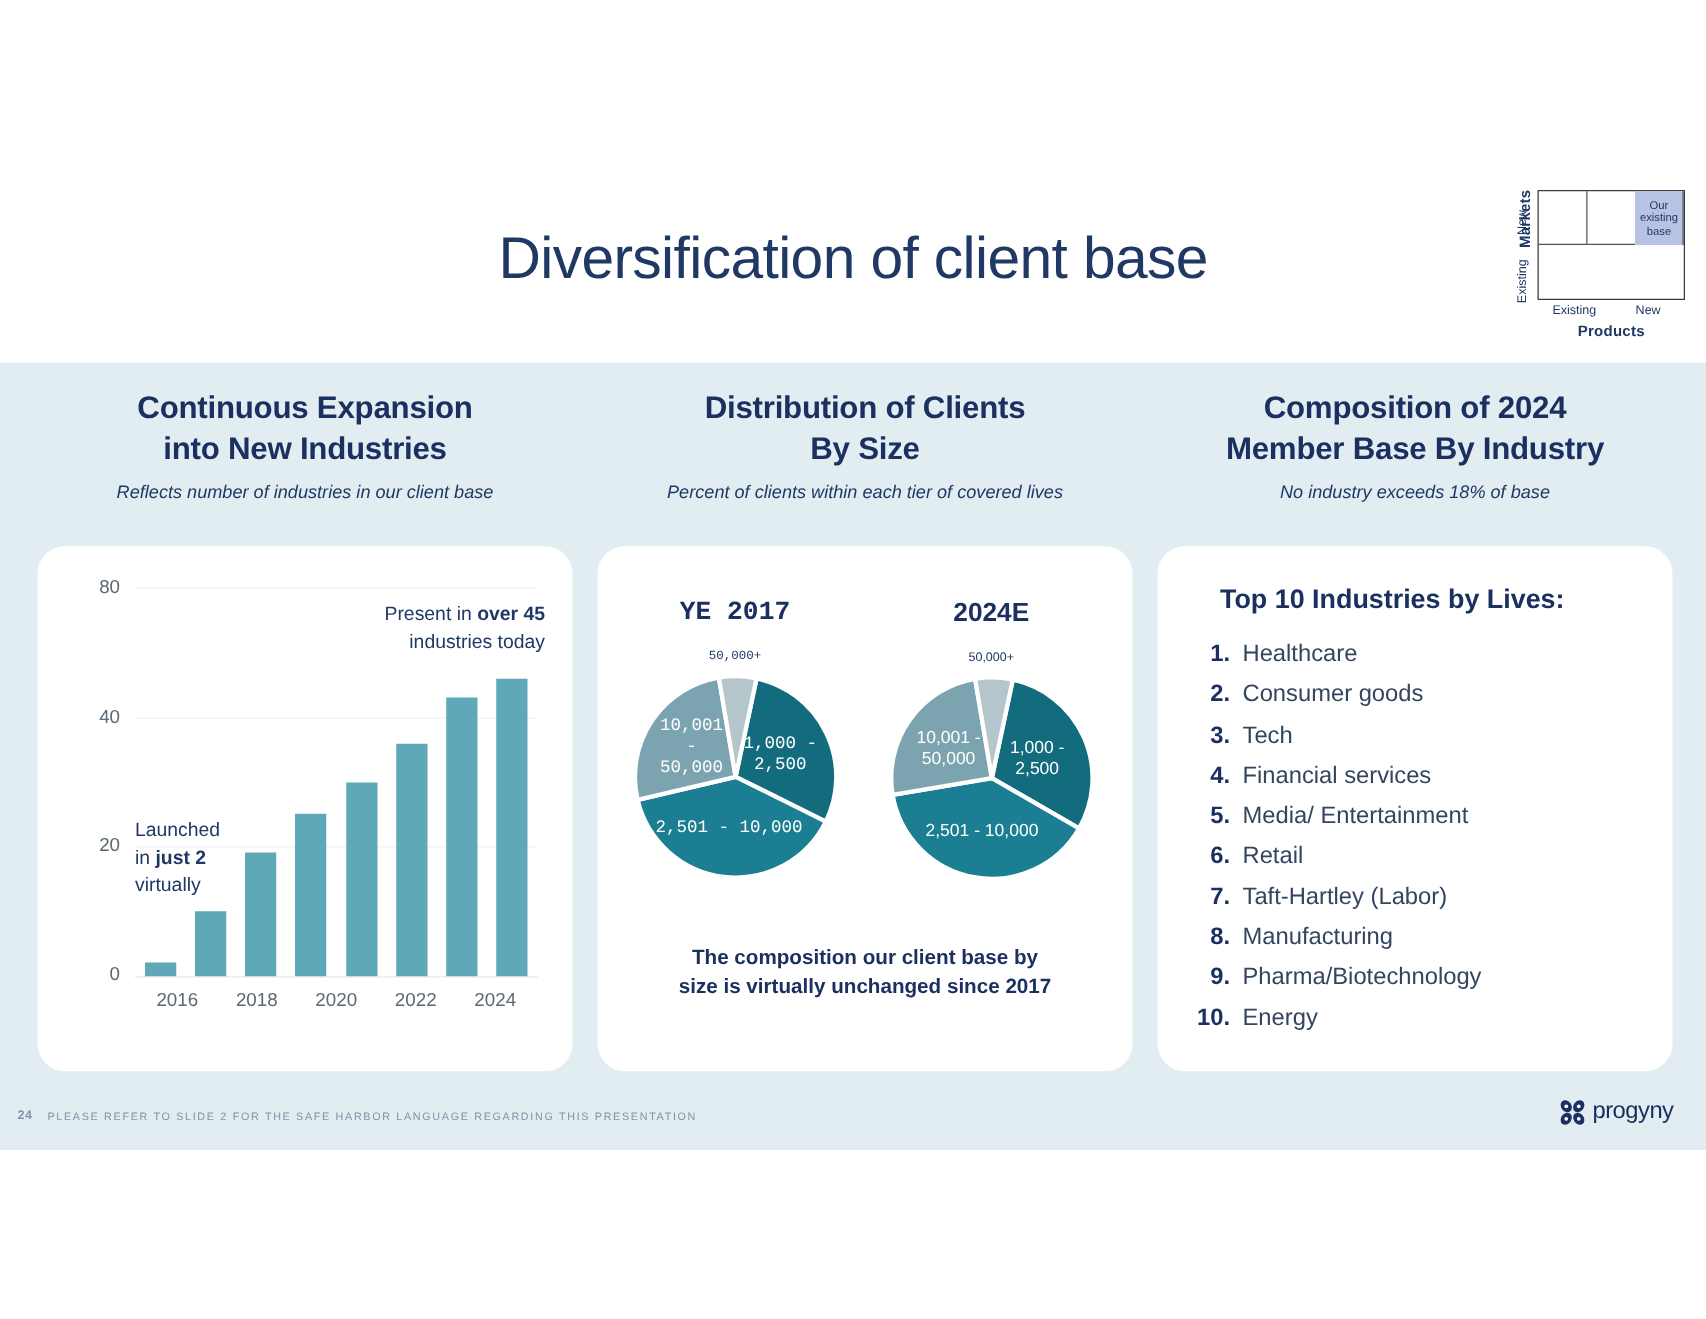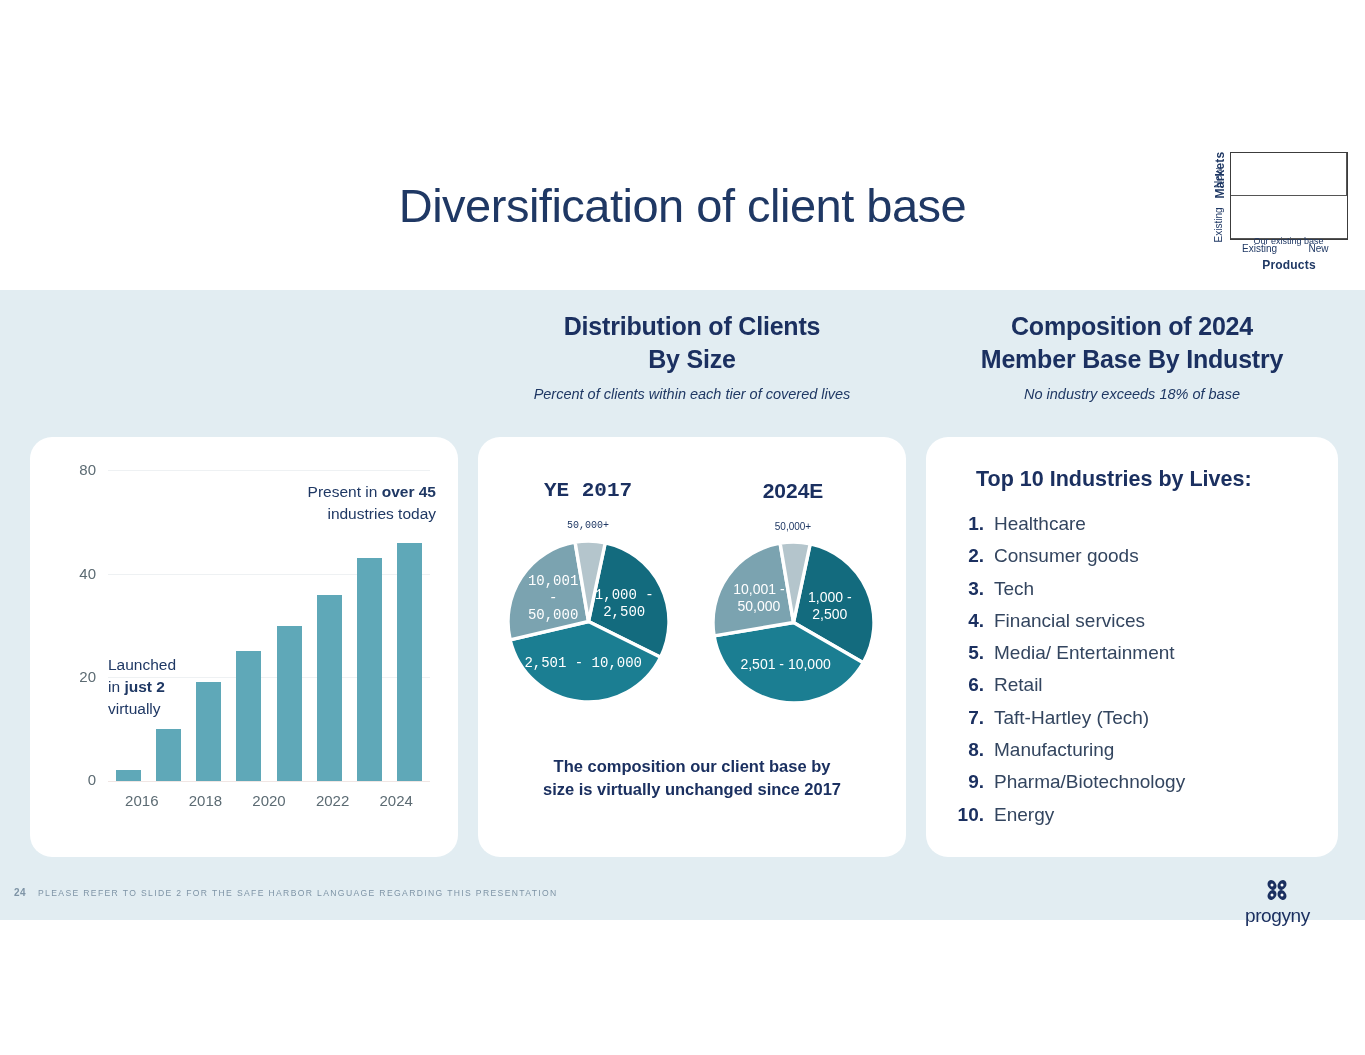--- a/index.html
+++ b/index.html
@@ -31,21 +31,21 @@
   .ansoff-ytick {
     position: absolute; width: 46px; height: 14px;
     transform: rotate(-90deg); transform-origin: 23px 7px;
     text-align: center; font-size: 10px; color: #1f3864;
   }
   .ansoff-ytick.new { left: 11px; top: 21px; }
   .ansoff-ytick.existing { left: 11px; top: 68px; }
   .ansoff-grid {
     position: absolute; left: 44px; top: 2px; width: 118px; height: 88px;
     border: 1.4px solid #3c3c3c;
-    display: grid; grid-template-columns: 1fr; grid-template-rows: 1fr 1fr;
+    display: grid; grid-template-columns: 1fr 1fr 1fr; grid-template-rows: 1fr 1fr;
   }
   .ansoff-cell { border-right: 1.2px solid #555; border-bottom: 1.2px solid #555; position: relative; }
   .ansoff-cell:nth-child(2), .ansoff-cell:nth-child(4) { border-right: none; }
   .ansoff-cell:nth-child(3), .ansoff-cell:nth-child(4) { border-bottom: none; }
   .ansoff-cell.filled { background: #b8c3e4; }
   .ansoff-cell-label {
     position: absolute; inset: 0; display: flex; align-items: center; justify-content: center;
     text-align: center; font-size: 9px; line-height: 1.18; color: #1f3864; padding: 2px;
   }
   .ansoff-xticks {
@@ -156,21 +156,21 @@
 
   
   .footer-page {
     position: absolute; left: 14px; top: 887px;
     font-size: 10px; font-weight: 700; color: #7e94a6; letter-spacing: .5px;
   }
   .footer-text {
     position: absolute; left: 38px; top: 888px;
     font-size: 8.6px; color: #7e94a6; letter-spacing: 1.35px;
   }
-  .logo { position: absolute; left: 1245px; top: 878px; display: flex; align-items: center; gap: 3px; flex-direction: column; }
+  .logo { position: absolute; left: 1245px; top: 878px; display: flex; gap: 3px; }
   .logo-word { font-size: 19px; color: #1b3060; letter-spacing: -0.4px; }
 </style>
 </head>
 <body>
 
 <div class="slide">
 
   <div class="slide-title">Diversification of client base</div>
 
   <div class="ansoff">
@@ -187,20 +187,27 @@
     </div>
     <div class="ansoff-xticks">
       <div class="ansoff-xtick">Existing</div>
       <div class="ansoff-xtick">New</div>
     </div>
     <div class="ansoff-xlabel">Products</div>
   </div>
 
   <div class="band"></div>
 
+  <div class="col col-left">
+    <div class="col-head">
+      <span>Continuous Expansion</span><br>
+      <span>into New Industries</span>
+    </div>
+    <div class="col-sub">Reflects number of industries in our client base</div>
+  </div>
 
   <div class="card card-left">
     <div class="barchart">
       <div class="bc-plot">
         <div class="bc-gridline" style="top:0px;"></div>
         <div class="bc-gridline" style="top:104px;"></div>
         <div class="bc-gridline" style="top:207px;"></div>
         <div class="bc-axis"></div>
 
         <div class="bc-ylabel" style="top:0px;">80</div>
@@ -338,21 +345,21 @@
           <div class="ind-item">
             <span class="ind-num">5.</span>
             <span class="ind-label">Media/ Entertainment</span>
           </div>
           <div class="ind-item">
             <span class="ind-num">6.</span>
             <span class="ind-label">Retail</span>
           </div>
           <div class="ind-item">
             <span class="ind-num">7.</span>
-            <span class="ind-label">Taft-Hartley (Tech)</span>
+            <span class="ind-label">Taft-Hartley (Labor)</span>
           </div>
           <div class="ind-item">
             <span class="ind-num">8.</span>
             <span class="ind-label">Manufacturing</span>
           </div>
           <div class="ind-item">
             <span class="ind-num">9.</span>
             <span class="ind-label">Pharma/Biotechnology</span>
           </div>
           <div class="ind-item">

